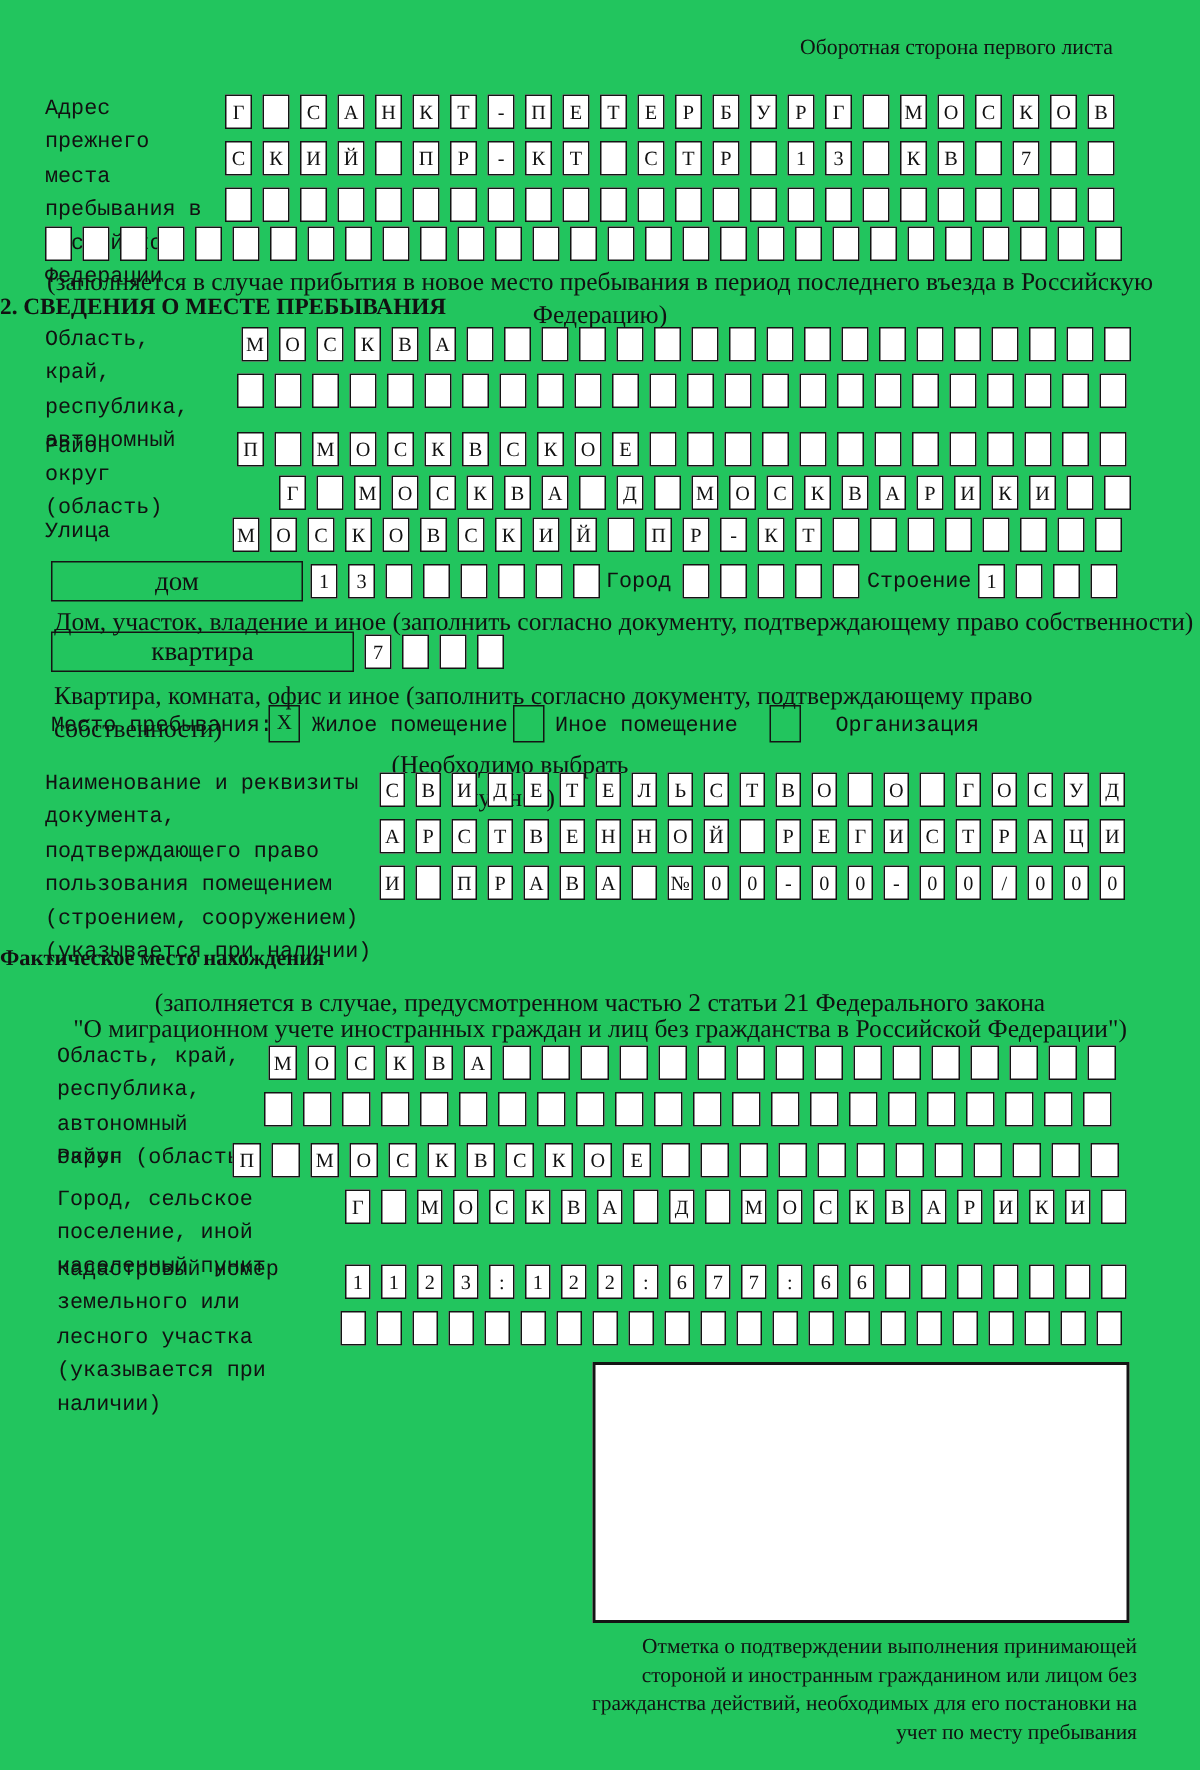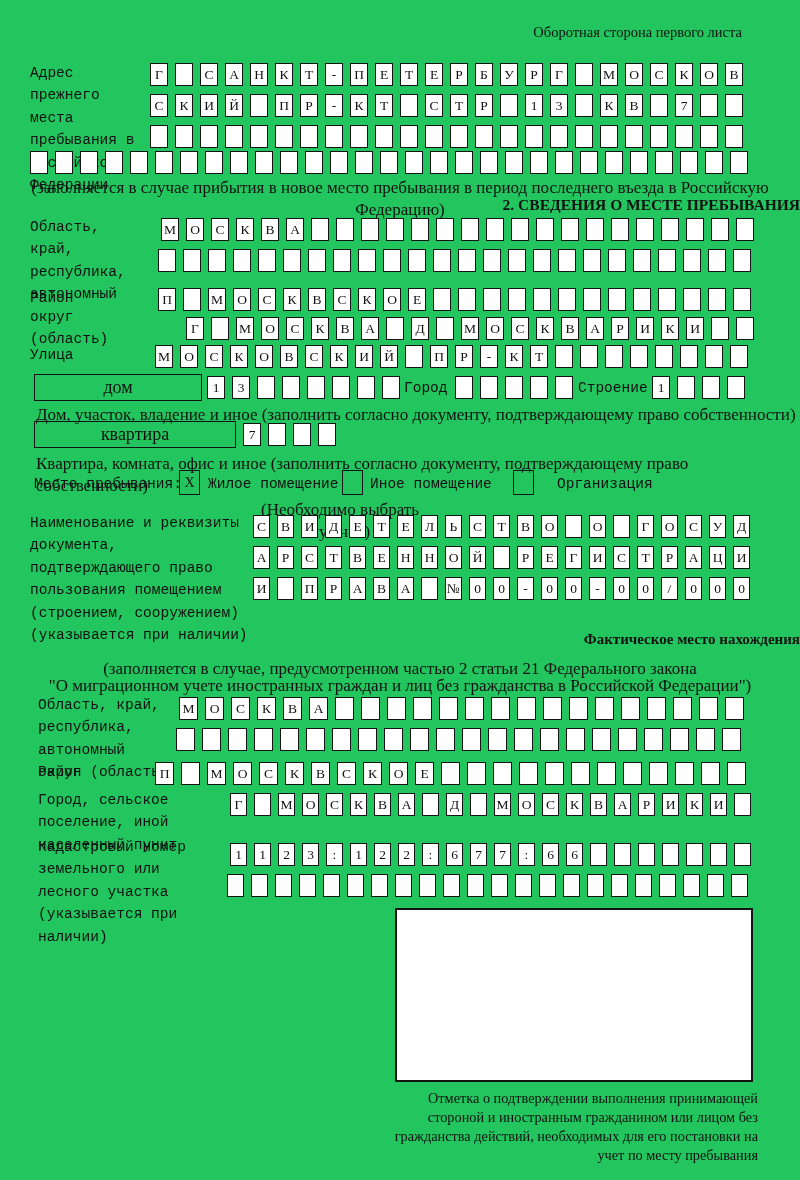--- a/index.html
+++ b/index.html
@@ -5,21 +5,21 @@
   html,body{margin:0;padding:0;background:#ffffff;}
   .page{
     position:relative;width:800px;height:1180px;background:#22c55e;
     font-family:"Liberation Serif","DejaVu Serif",serif;color:#111;overflow:hidden;
   }
   .abs{position:absolute;}
   .note-top{font-size:14.5px;}
   .lbl{font-size:14.5px;line-height:1.55;font-family:Liberation Mono, monospace;}
   .caption{font-size:17px;line-height:1.3;}
   .center{text-align:center;width:800px;left:0;}
-  .heading{font-size:15.5px;font-weight:bold;text-align:right;width:800px;left:0;}
+  .heading{font-size:15.5px;font-weight:bold;text-align:left;width:800px;left:0;}
   .boxrow{display:flex;gap:7px;}
   .boxrow .cell{
     width:18px;height:23px;border:1.7px solid #141414;box-sizing:border-box;
     display:flex;align-items:center;justify-content:center;
     font-size:13.5px;background:#fff;flex:none;
   }
   .boxrow.compact .cell{width:17px;}
   .boxrow.wide .cell{width:19px;}
   .widebox{
     border:1.7px solid #141414;box-sizing:border-box;height:27px;

